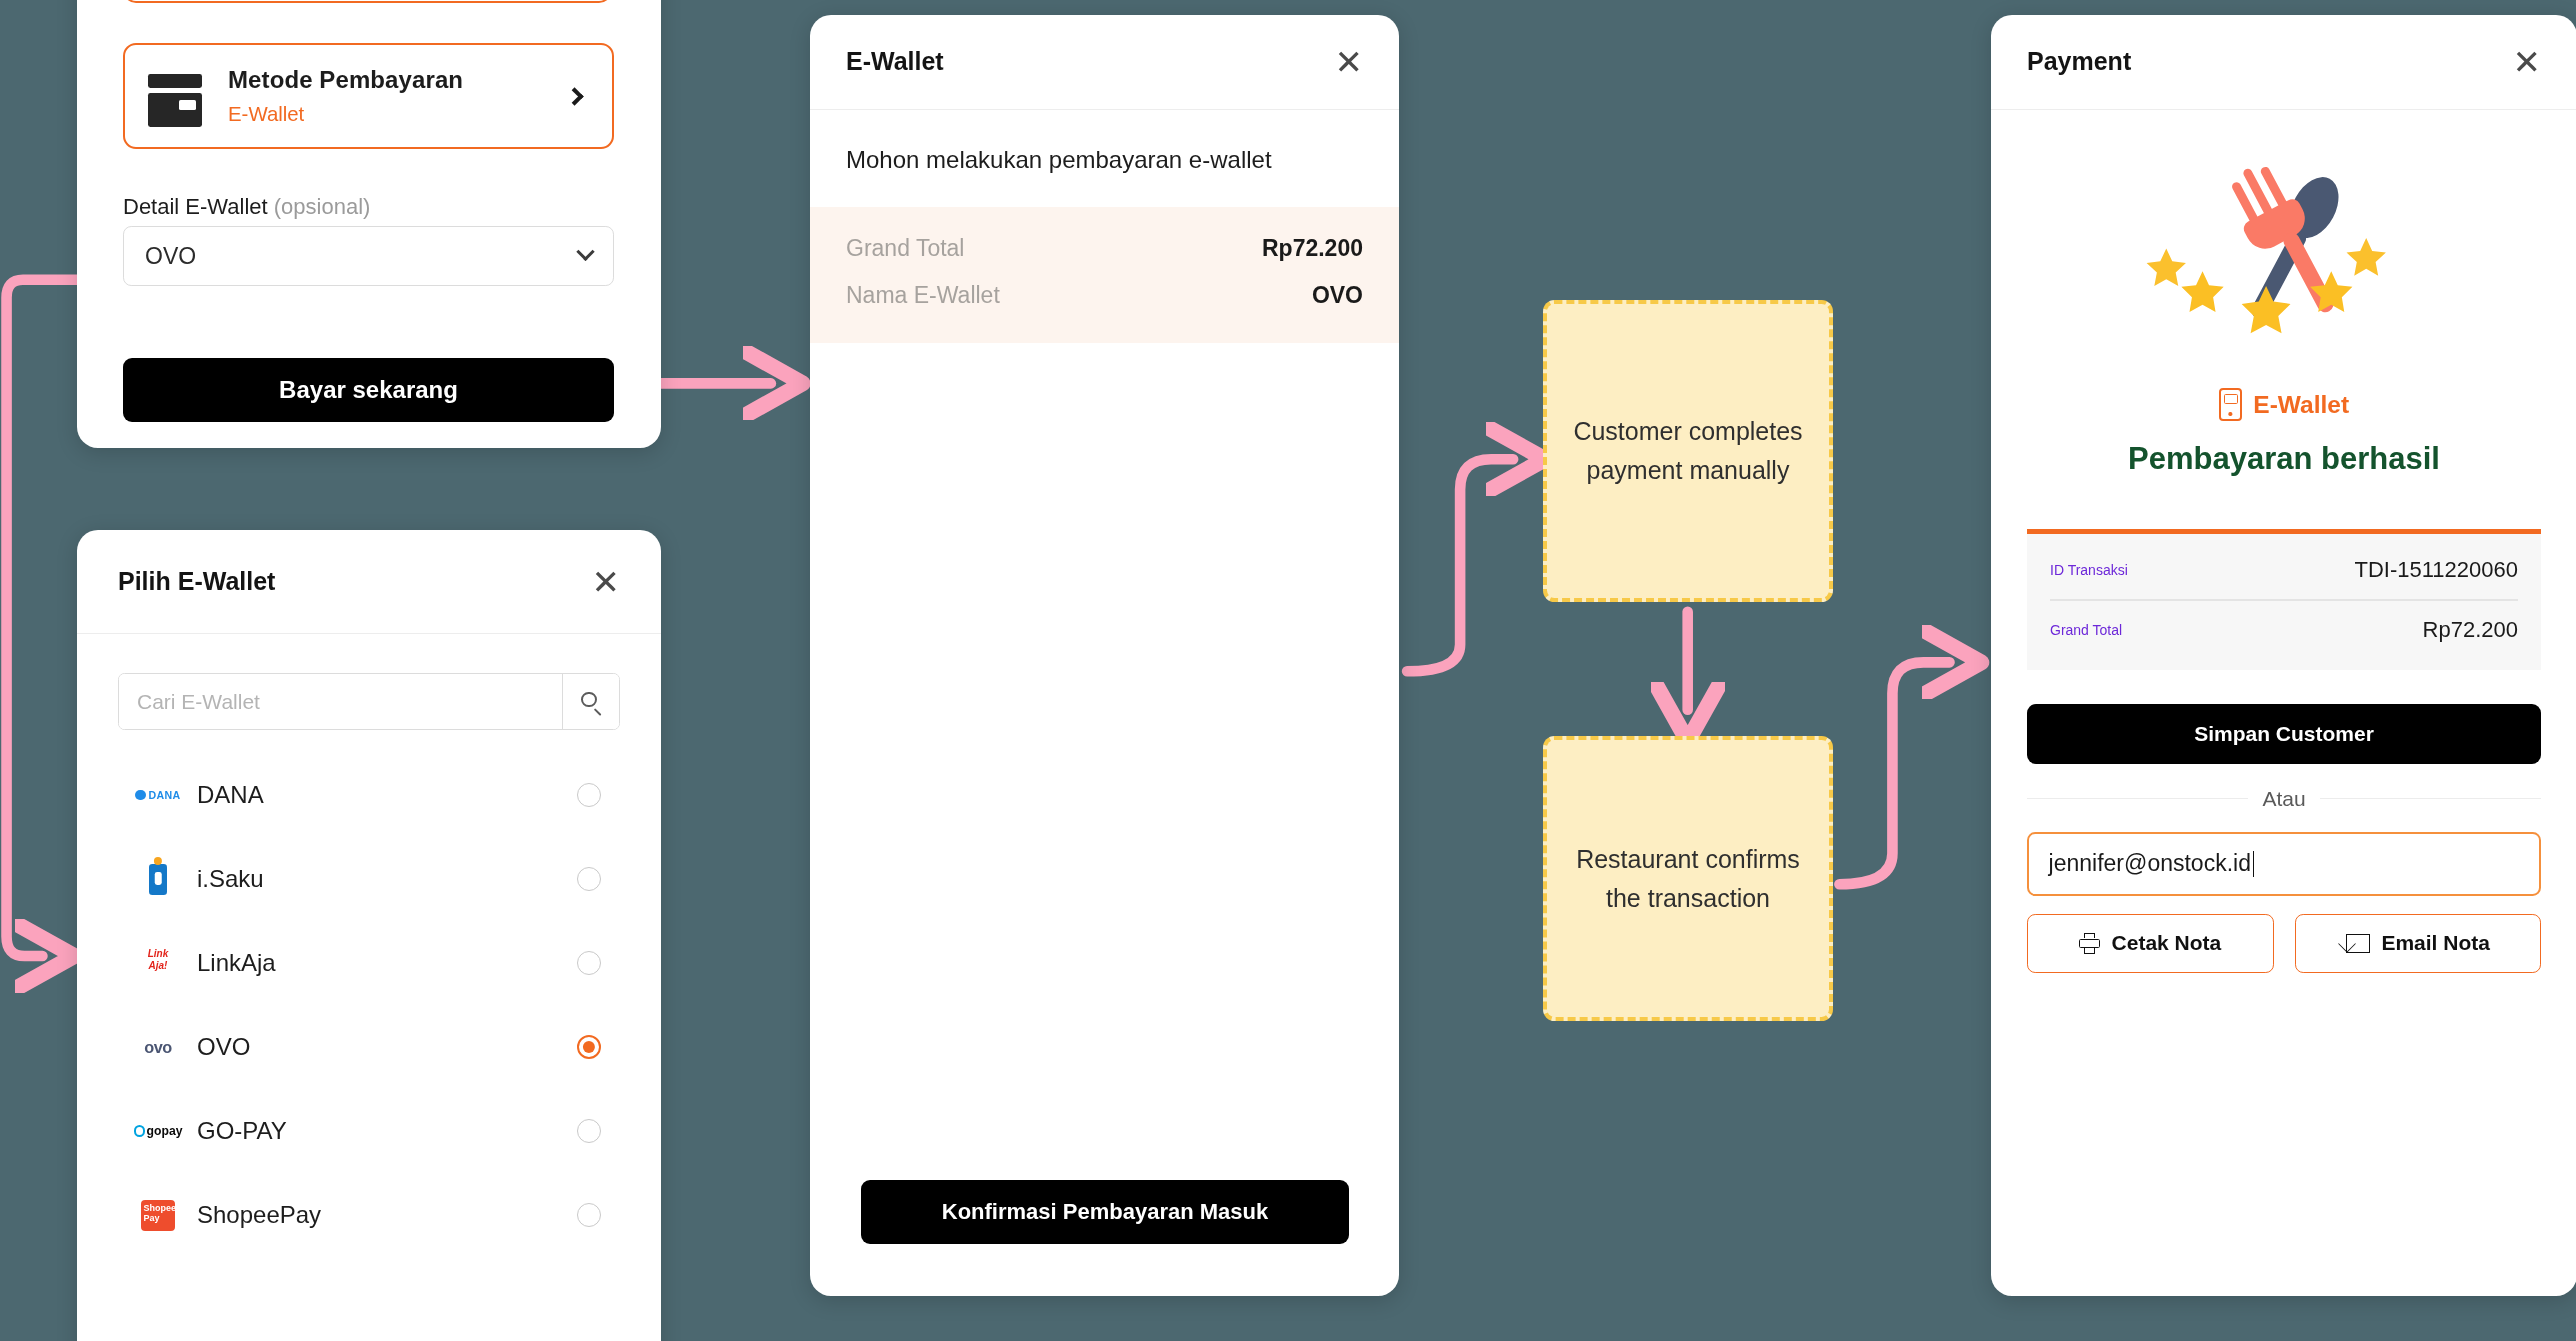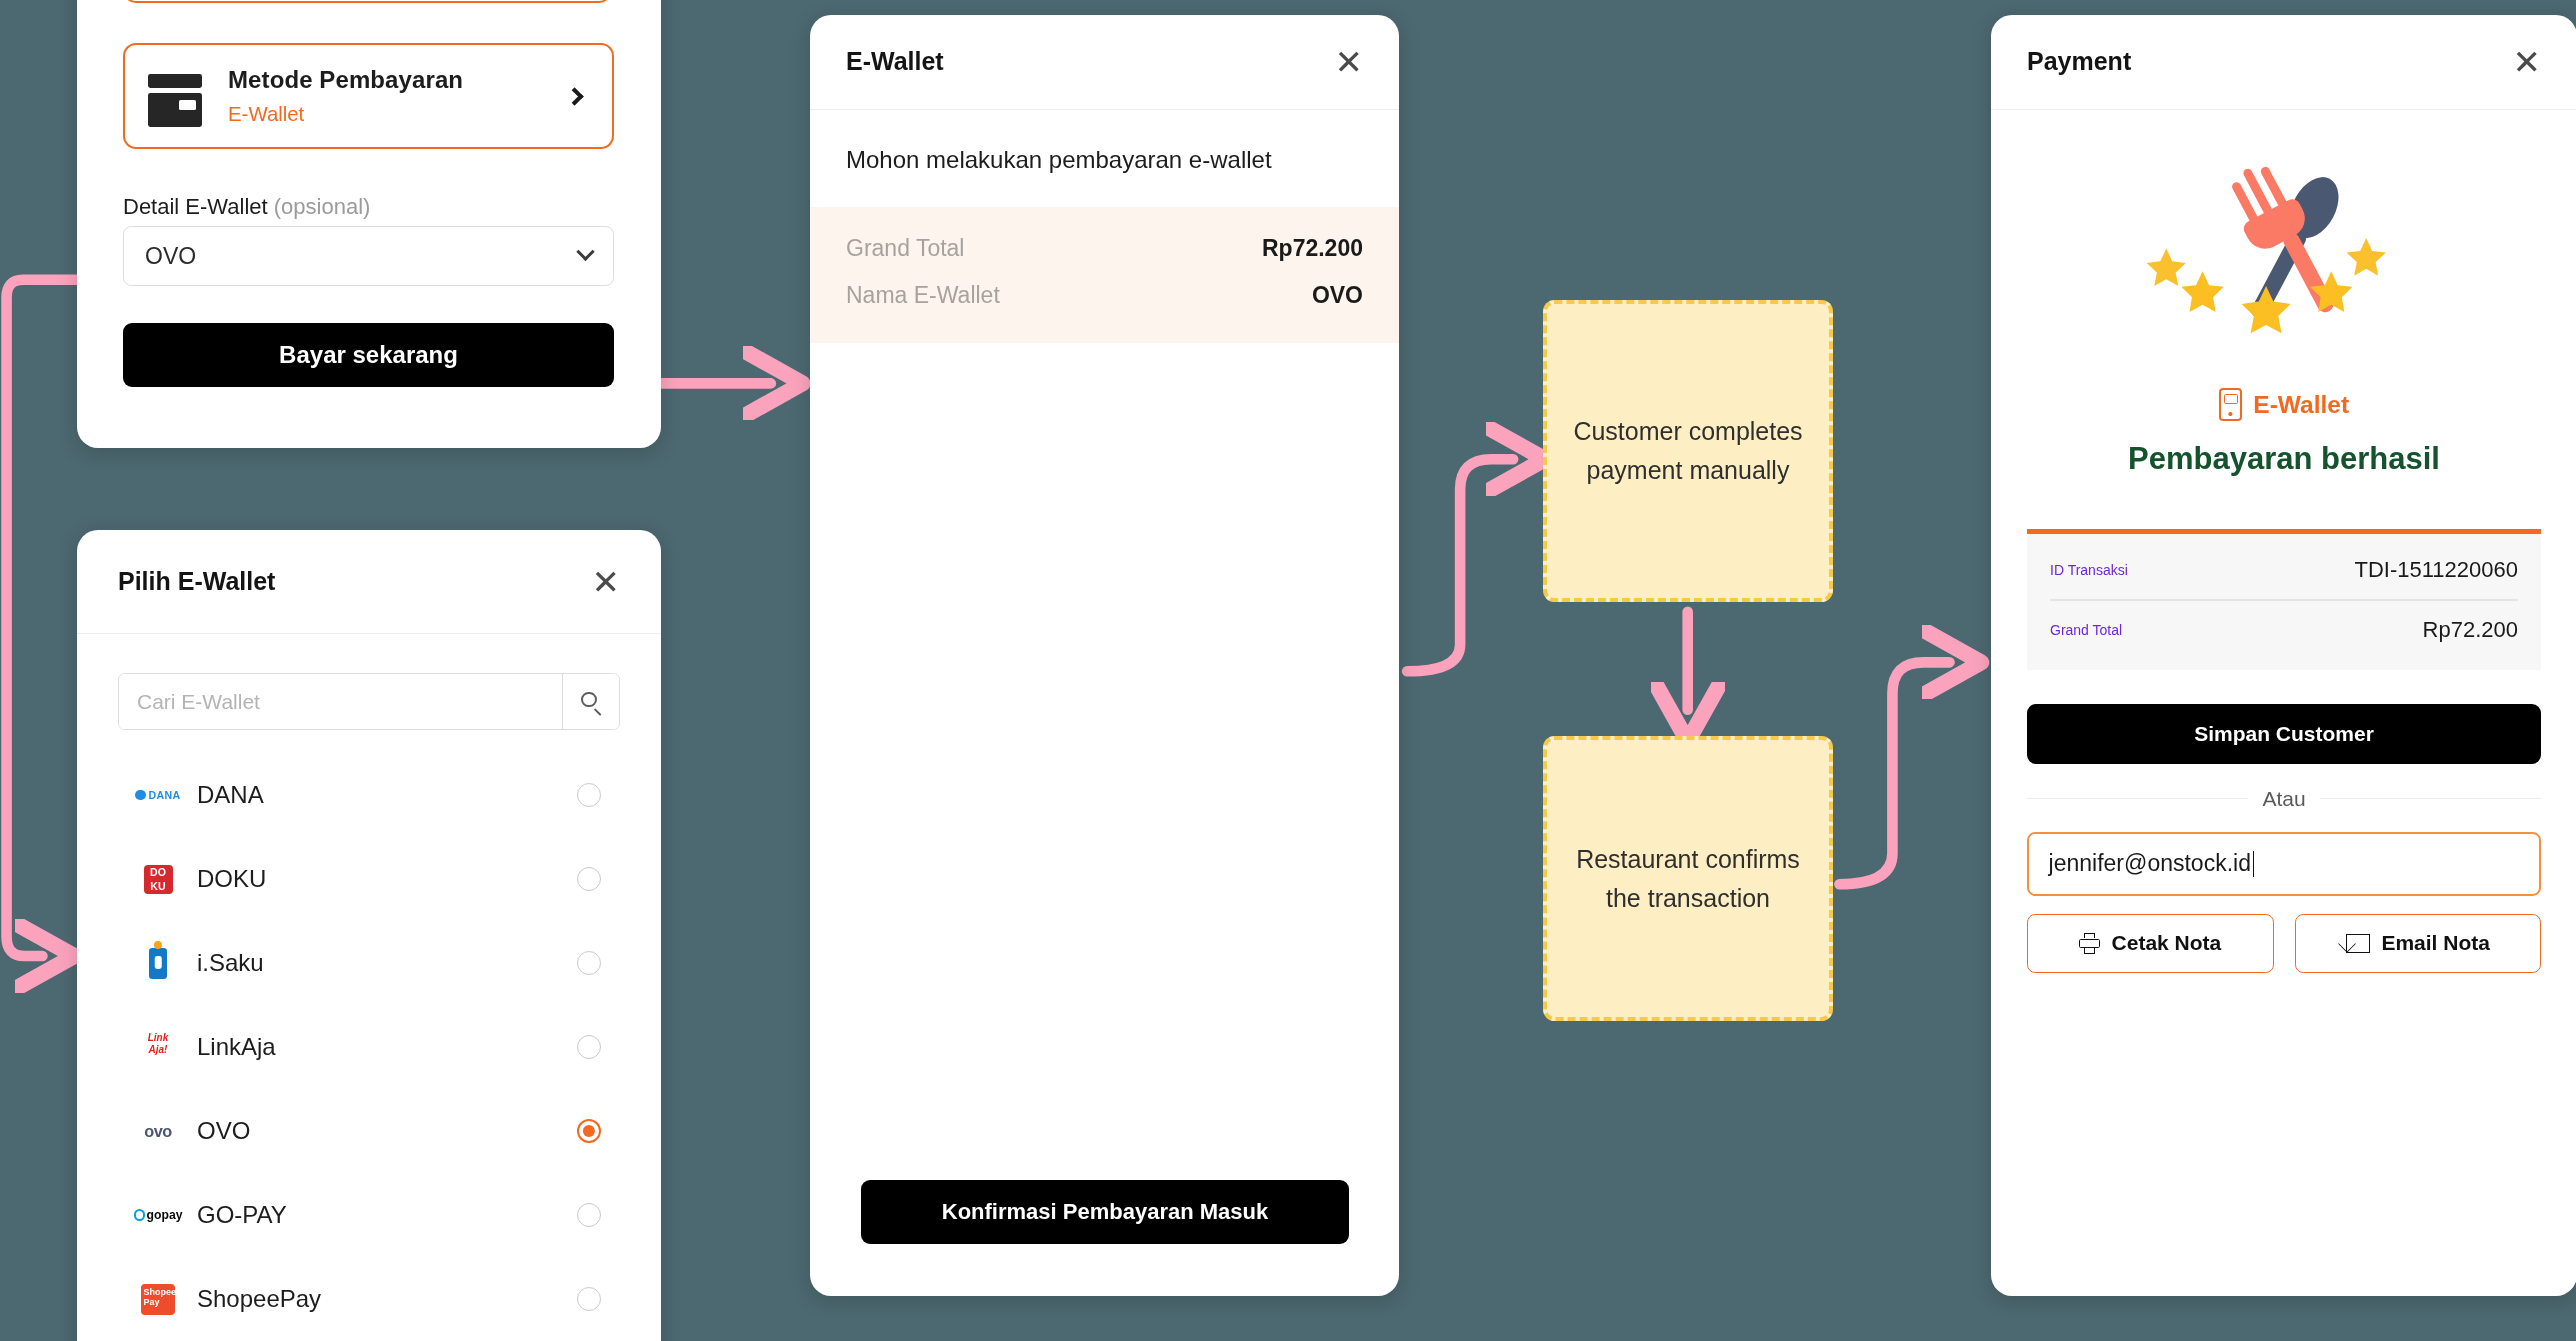--- a/index.html
+++ b/index.html
@@ -63,20 +63,21 @@
   .select-value { font-size: 23px; color: #2b2b2b; flex: 1 1 auto; }
   .chev-down {
     width: 13px; height: 13px; border-right: 3.3px solid #3b3b3b; border-bottom: 3.3px solid #3b3b3b;
     transform: rotate(45deg) translate(-3.3px,-3.3px);
   }
   .btn-black {
     background: #000; color: #fff; border: none; border-radius: 9px;
     font-family: "Liberation Sans", sans-serif; font-weight: 700;
     display: flex; align-items: center; justify-content: center;
     cursor: pointer;
+    margin-top: 35px;
   }
   #pay-now-btn {
     position: absolute; left: 46px; top: 356px; width: 491px; height: 64px; font-size: 24px;
   }
 
   
   #wallet-picker-card { left: 77px; top: 530px; width: 584px; height: 840px; overflow: hidden; }
   .card-head {
     height: 104px; display: flex; align-items: center; justify-content: space-between;
     padding: 0 41px 0 41px; border-bottom: 1.6px solid #ededed;
@@ -284,27 +285,20 @@
     <div class="wallet-list">
       <div class="wallet-row">
         <span class="wlogo">
             <span class="lg-dana"><span class="dot"></span>DANA</span>
           </span>
         <span class="wname">DANA</span>
         <span class="radio"></span>
       </div>
       <div class="wallet-row">
         <span class="wlogo">
-            <span class="lg-doku">DO<br>KU</span>
-          </span>
-        <span class="wname">DOKU</span>
-        <span class="radio"></span>
-      </div>
-      <div class="wallet-row">
-        <span class="wlogo">
             <span class="lg-isaku"></span>
           </span>
         <span class="wname">i.Saku</span>
         <span class="radio"></span>
       </div>
       <div class="wallet-row">
         <span class="wlogo">
             <span class="lg-linkaja">Link<br>Aja!</span>
           </span>
         <span class="wname">LinkAja</span>

